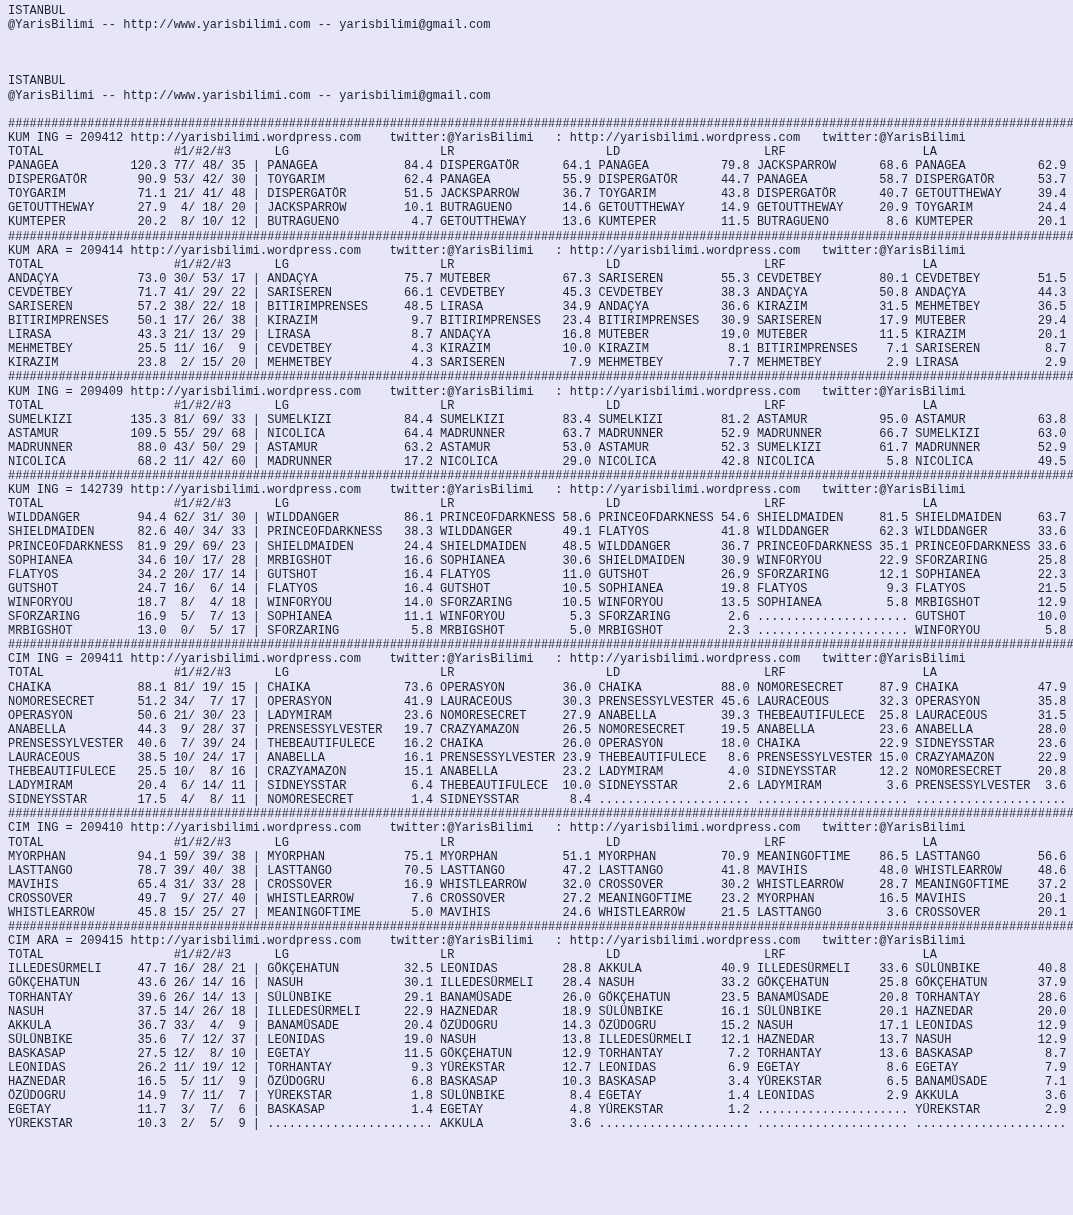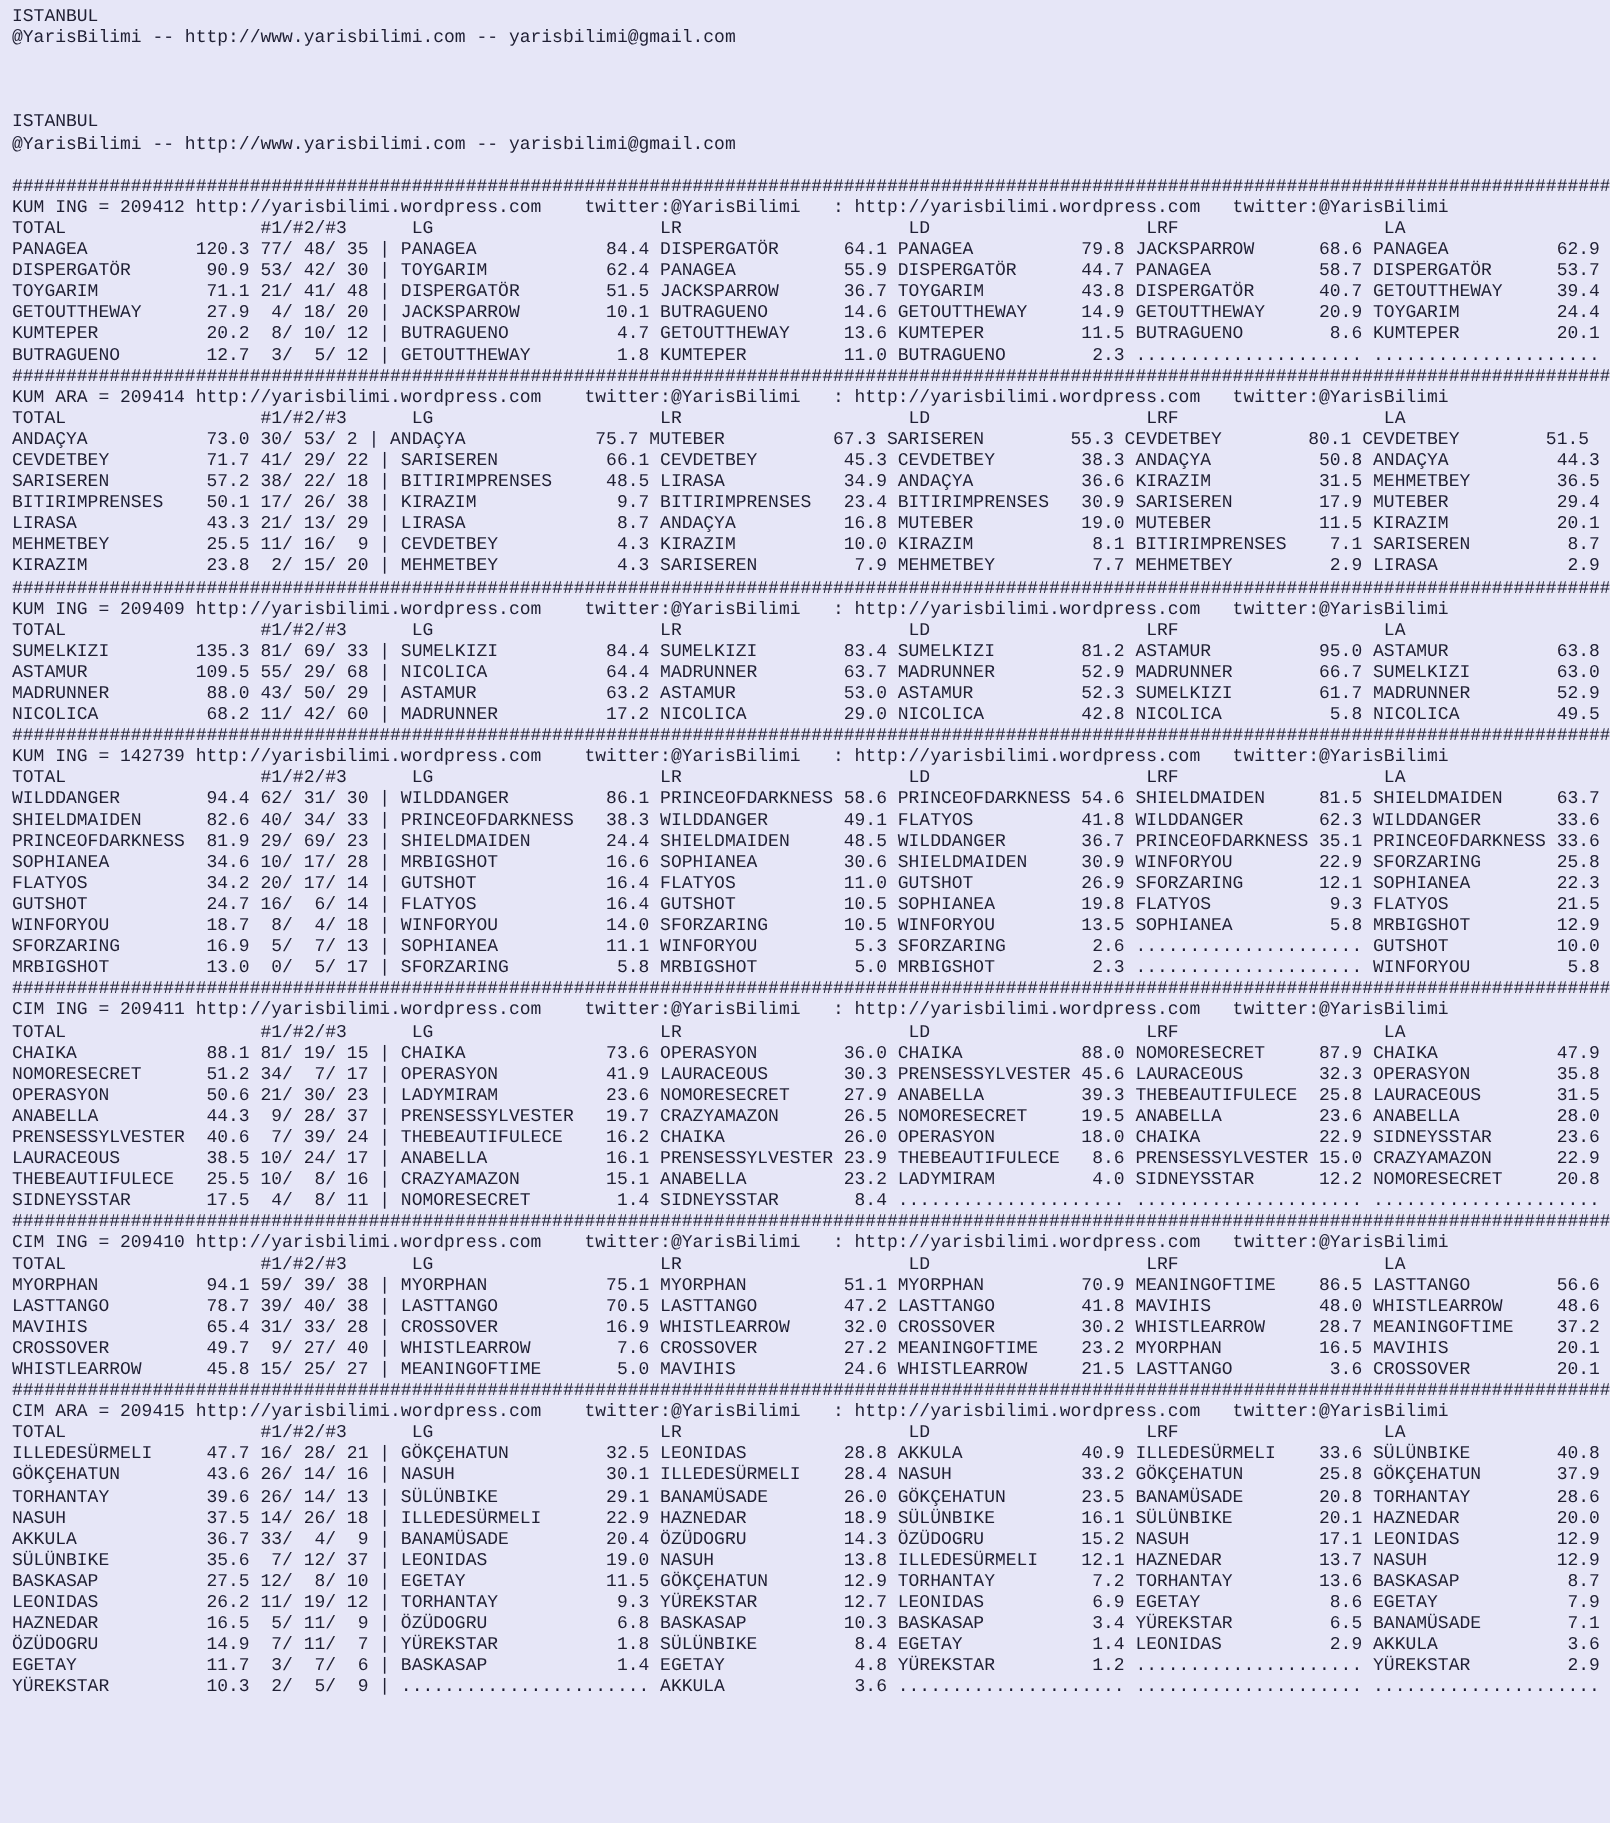--- a/index.html
+++ b/index.html
@@ -37,25 +37,24 @@
   <div class="ln"></div>
   <div id="sections">
       <div class="ln">####################################################################################################################################################</div>
       <div class="ln">KUM ING = 209412 http://yarisbilimi.wordpress.com    twitter:@YarisBilimi   : http://yarisbilimi.wordpress.com   twitter:@YarisBilimi</div>
       <div class="ln">TOTAL                  #1/#2/#3      LG                     LR                     LD                    LRF                   LA</div>
       <div class="ln">PANAGEA          120.3 77/ 48/ 35 | PANAGEA            84.4 DISPERGATÖR      64.1 PANAGEA          79.8 JACKSPARROW      68.6 PANAGEA          62.9 </div>
       <div class="ln">DISPERGATÖR       90.9 53/ 42/ 30 | TOYGARIM           62.4 PANAGEA          55.9 DISPERGATÖR      44.7 PANAGEA          58.7 DISPERGATÖR      53.7 </div>
       <div class="ln">TOYGARIM          71.1 21/ 41/ 48 | DISPERGATÖR        51.5 JACKSPARROW      36.7 TOYGARIM         43.8 DISPERGATÖR      40.7 GETOUTTHEWAY     39.4 </div>
       <div class="ln">GETOUTTHEWAY      27.9  4/ 18/ 20 | JACKSPARROW        10.1 BUTRAGUENO       14.6 GETOUTTHEWAY     14.9 GETOUTTHEWAY     20.9 TOYGARIM         24.4 </div>
       <div class="ln">KUMTEPER          20.2  8/ 10/ 12 | BUTRAGUENO          4.7 GETOUTTHEWAY     13.6 KUMTEPER         11.5 BUTRAGUENO        8.6 KUMTEPER         20.1 </div>
-      <div class="ln">BUTRAGUENO        12.7  3/  5/ 12 | GETOUTTHEWAY        1.8 KUMTEPER         11.0 BUTRAGUENO        2.3 ..................... ..................... </div>
       <div class="ln">####################################################################################################################################################</div>
       <div class="ln">KUM ARA = 209414 http://yarisbilimi.wordpress.com    twitter:@YarisBilimi   : http://yarisbilimi.wordpress.com   twitter:@YarisBilimi</div>
       <div class="ln">TOTAL                  #1/#2/#3      LG                     LR                     LD                    LRF                   LA</div>
-      <div class="ln">ANDAÇYA           73.0 30/ 53/ 2 | ANDAÇYA            75.7 MUTEBER          67.3 SARISEREN        55.3 CEVDETBEY        80.1 CEVDETBEY        51.5 </div>
+      <div class="ln">ANDAÇYA           73.0 30/ 53/ 17 | ANDAÇYA            75.7 MUTEBER          67.3 SARISEREN        55.3 CEVDETBEY        80.1 CEVDETBEY        51.5 </div>
       <div class="ln">CEVDETBEY         71.7 41/ 29/ 22 | SARISEREN          66.1 CEVDETBEY        45.3 CEVDETBEY        38.3 ANDAÇYA          50.8 ANDAÇYA          44.3 </div>
       <div class="ln">SARISEREN         57.2 38/ 22/ 18 | BITIRIMPRENSES     48.5 LIRASA           34.9 ANDAÇYA          36.6 KIRAZIM          31.5 MEHMETBEY        36.5 </div>
       <div class="ln">BITIRIMPRENSES    50.1 17/ 26/ 38 | KIRAZIM             9.7 BITIRIMPRENSES   23.4 BITIRIMPRENSES   30.9 SARISEREN        17.9 MUTEBER          29.4 </div>
       <div class="ln">LIRASA            43.3 21/ 13/ 29 | LIRASA              8.7 ANDAÇYA          16.8 MUTEBER          19.0 MUTEBER          11.5 KIRAZIM          20.1 </div>
       <div class="ln">MEHMETBEY         25.5 11/ 16/  9 | CEVDETBEY           4.3 KIRAZIM          10.0 KIRAZIM           8.1 BITIRIMPRENSES    7.1 SARISEREN         8.7 </div>
       <div class="ln">KIRAZIM           23.8  2/ 15/ 20 | MEHMETBEY           4.3 SARISEREN         7.9 MEHMETBEY         7.7 MEHMETBEY         2.9 LIRASA            2.9 </div>
       <div class="ln">####################################################################################################################################################</div>
       <div class="ln">KUM ING = 209409 http://yarisbilimi.wordpress.com    twitter:@YarisBilimi   : http://yarisbilimi.wordpress.com   twitter:@YarisBilimi</div>
       <div class="ln">TOTAL                  #1/#2/#3      LG                     LR                     LD                    LRF                   LA</div>
       <div class="ln">SUMELKIZI        135.3 81/ 69/ 33 | SUMELKIZI          84.4 SUMELKIZI        83.4 SUMELKIZI        81.2 ASTAMUR          95.0 ASTAMUR          63.8 </div>
@@ -77,20 +76,21 @@
       <div class="ln">####################################################################################################################################################</div>
       <div class="ln">CIM ING = 209411 http://yarisbilimi.wordpress.com    twitter:@YarisBilimi   : http://yarisbilimi.wordpress.com   twitter:@YarisBilimi</div>
       <div class="ln">TOTAL                  #1/#2/#3      LG                     LR                     LD                    LRF                   LA</div>
       <div class="ln">CHAIKA            88.1 81/ 19/ 15 | CHAIKA             73.6 OPERASYON        36.0 CHAIKA           88.0 NOMORESECRET     87.9 CHAIKA           47.9 </div>
       <div class="ln">NOMORESECRET      51.2 34/  7/ 17 | OPERASYON          41.9 LAURACEOUS       30.3 PRENSESSYLVESTER 45.6 LAURACEOUS       32.3 OPERASYON        35.8 </div>
       <div class="ln">OPERASYON         50.6 21/ 30/ 23 | LADYMIRAM          23.6 NOMORESECRET     27.9 ANABELLA         39.3 THEBEAUTIFULECE  25.8 LAURACEOUS       31.5 </div>
       <div class="ln">ANABELLA          44.3  9/ 28/ 37 | PRENSESSYLVESTER   19.7 CRAZYAMAZON      26.5 NOMORESECRET     19.5 ANABELLA         23.6 ANABELLA         28.0 </div>
       <div class="ln">PRENSESSYLVESTER  40.6  7/ 39/ 24 | THEBEAUTIFULECE    16.2 CHAIKA           26.0 OPERASYON        18.0 CHAIKA           22.9 SIDNEYSSTAR      23.6 </div>
       <div class="ln">LAURACEOUS        38.5 10/ 24/ 17 | ANABELLA           16.1 PRENSESSYLVESTER 23.9 THEBEAUTIFULECE   8.6 PRENSESSYLVESTER 15.0 CRAZYAMAZON      22.9 </div>
       <div class="ln">THEBEAUTIFULECE   25.5 10/  8/ 16 | CRAZYAMAZON        15.1 ANABELLA         23.2 LADYMIRAM         4.0 SIDNEYSSTAR      12.2 NOMORESECRET     20.8 </div>
+      <div class="ln">LADYMIRAM         20.4  6/ 14/ 11 | SIDNEYSSTAR         6.4 THEBEAUTIFULECE  10.0 SIDNEYSSTAR       2.6 LADYMIRAM         3.6 PRENSESSYLVESTER  3.6 </div>
       <div class="ln">SIDNEYSSTAR       17.5  4/  8/ 11 | NOMORESECRET        1.4 SIDNEYSSTAR       8.4 ..................... ..................... ..................... </div>
       <div class="ln">####################################################################################################################################################</div>
       <div class="ln">CIM ING = 209410 http://yarisbilimi.wordpress.com    twitter:@YarisBilimi   : http://yarisbilimi.wordpress.com   twitter:@YarisBilimi</div>
       <div class="ln">TOTAL                  #1/#2/#3      LG                     LR                     LD                    LRF                   LA</div>
       <div class="ln">MYORPHAN          94.1 59/ 39/ 38 | MYORPHAN           75.1 MYORPHAN         51.1 MYORPHAN         70.9 MEANINGOFTIME    86.5 LASTTANGO        56.6 </div>
       <div class="ln">LASTTANGO         78.7 39/ 40/ 38 | LASTTANGO          70.5 LASTTANGO        47.2 LASTTANGO        41.8 MAVIHIS          48.0 WHISTLEARROW     48.6 </div>
       <div class="ln">MAVIHIS           65.4 31/ 33/ 28 | CROSSOVER          16.9 WHISTLEARROW     32.0 CROSSOVER        30.2 WHISTLEARROW     28.7 MEANINGOFTIME    37.2 </div>
       <div class="ln">CROSSOVER         49.7  9/ 27/ 40 | WHISTLEARROW        7.6 CROSSOVER        27.2 MEANINGOFTIME    23.2 MYORPHAN         16.5 MAVIHIS          20.1 </div>
       <div class="ln">WHISTLEARROW      45.8 15/ 25/ 27 | MEANINGOFTIME       5.0 MAVIHIS          24.6 WHISTLEARROW     21.5 LASTTANGO         3.6 CROSSOVER        20.1 </div>
       <div class="ln">####################################################################################################################################################</div>

